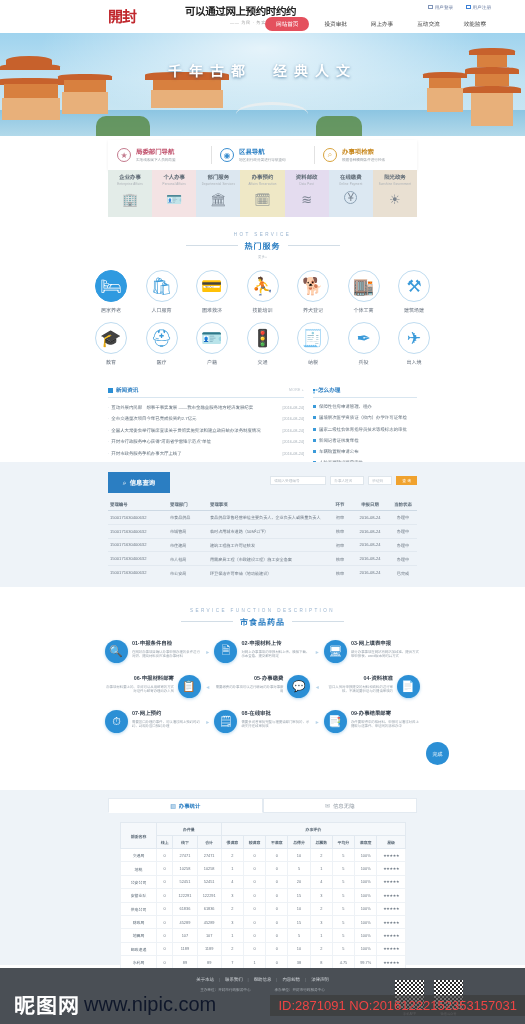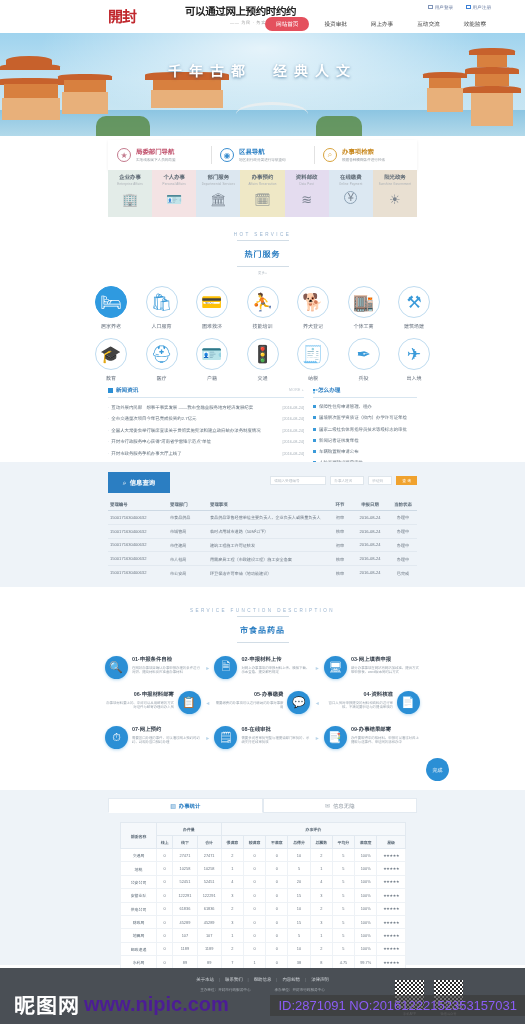--- a/index.html
+++ b/index.html
@@ -65,21 +65,21 @@
   
   .tiles { position:absolute; left:108px; top:170px; width:309px; height:47px; display:flex; }
   .tile { flex:1; position:relative; display:flex; flex-direction:column; align-items:center; padding-top:4px; }
   .tile-t { font-size:5.4px; font-weight:bold; color:#5f6b76; line-height:6px; }
   .tile-e { font-size:2.9px; color:#a8aeb4; margin-top:1.5px; letter-spacing:.2px; }
   .tile-g { margin-top:5px; width:17px; height:17px; display:flex; align-items:center; justify-content:center;
     font-size:13px; line-height:1; color:#6a7582; opacity:.85; }
 
   
   .sec-en { text-align:center; font-size:4.6px; color:#9ab4cf; letter-spacing:2.4px; }
-  .sec-cn-wrap { display:flex; align-items:center; justify-content:center; gap:7px; margin-top:3px;flex-direction:column; }
+  .sec-cn-wrap { display:flex; align-items:center; justify-content:center; gap:7px; margin-top:3px; }
   .sec-line { width:52px; height:1px; background:#d2dde6; }
   .sec-cn { font-size:8px; font-weight:bold; color:#2b7ec2; letter-spacing:1px; }
   .sec-more { text-align:center; font-size:3.4px; color:#b6bfc7; margin-top:3px; }
 
   
   .hot { position:absolute; left:0; right:0; top:232px; }
   .hot-grid { margin-top:11px; padding:0 88px; display:flex; flex-wrap:wrap; justify-content:space-between; row-gap:9px; }
   .hs { width:46px; display:flex; flex-direction:column; align-items:center; }
   .hs-c { width:32px; height:32px; border-radius:50%; border:1px solid #bfdcf0;
     display:flex; align-items:center; justify-content:center; font-size:17px; color:#3a9ad9; background:#fff; }
@@ -159,22 +159,22 @@
   .ft-r { font-size:3.6px; color:#a6acb2; }
   .qr-wrap { position:absolute; right:62px; top:12px; display:flex; gap:10px; }
   .qr { width:29px; }
   .qr-img { width:29px; height:29px; background:
       repeating-conic-gradient(#2c2c2c 0% 25%, #fff 0% 50%) 0 0/4px 4px; }
   .qr-l { font-size:3.2px; color:#a6acb2; text-align:center; margin-top:2px; }
 
   
   .wm { position:absolute; left:14px; top:989px; display:flex; align-items:center; gap:4px; z-index:30; }
   .wm-cn { font-family:"DejaVu Serif", serif; font-weight:bold; font-size:21px; color:#fff; letter-spacing:1px; }
-  .wm-en { font-weight:bold; font-size:20px; color:#4c1d95; }
-  .wm-id { position:absolute; right:0; top:995px; background:rgba(60,60,60,.72); color:#8b5cf6;
+  .wm-en { font-weight:normal; font-size:20px; color:#0f172a; }
+  .wm-id { position:absolute; right:0; top:995px; background:rgba(60,60,60,.72); color:#ef4444;
     font-size:13px; padding:3px 8px; white-space:nowrap; z-index:30; }
 </style>
 </head>
 <body>
 
 <div class="page">
 
   <div class="topbar">
     <div class="logo-wrap">
       <div class="logo-cn">開封</div>

